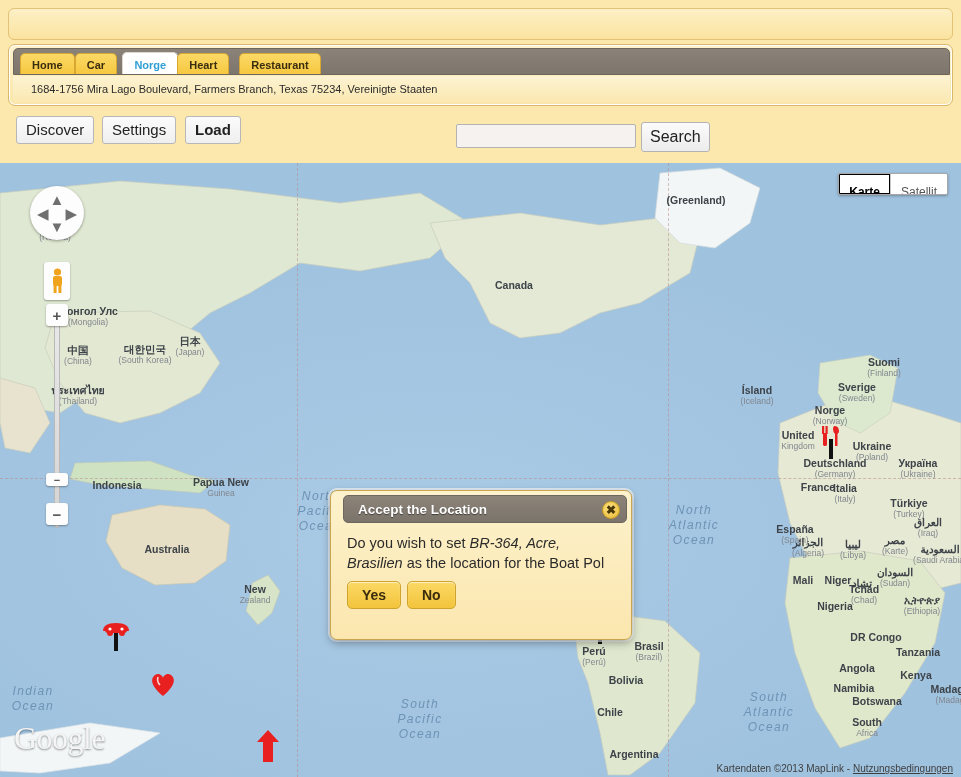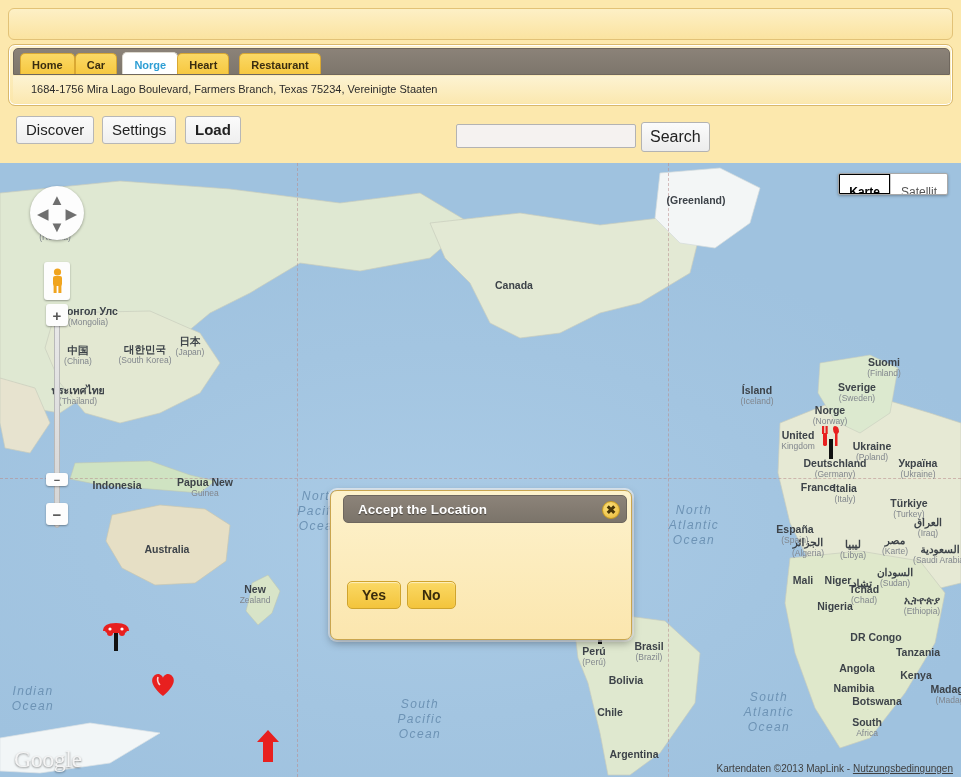--- a/index.html
+++ b/index.html
@@ -157,22 +157,22 @@
     display: flex; background: #fff; border: 1px solid #a8a8a8;
     box-shadow: 0 1px 3px rgba(0,0,0,.3); border-radius: 2px; overflow: hidden;
   }
   .maptype div {
     font-size: 12px; padding: 8px 10px; line-height: 20px; cursor: pointer; color: #555;
   }
   .maptype .sel { font-weight: bold; color: #000; box-shadow: 0 0 0 1px #000 inset; background:#fff;}
   .maptype .alt { border-left: 1px solid #c9c9c9; }
 
   .glogo {
-    position: absolute; left: 14px; bottom: 4px;
-    font-family: "Liberation Serif", serif; font-size: 24px; color: #f4f4f4;
+    position: absolute; left: 14px; bottom: 20px;
+    font-family: "Liberation Serif", serif; font-size: 32px; color: #f4f4f4;
     text-shadow: 0 1px 2px rgba(0,0,0,.45); letter-spacing: -.5px;
   }
   .attrib {
     position: absolute; right: 8px; bottom: 3px;
     font-size: 10px; color: #3f3f3f;
   }
   .attrib a { color: #3f3f3f; }
 
   
   .marker { position: absolute; transform: translate(-50%,-100%); pointer-events: auto; cursor: pointer; }
@@ -303,21 +303,21 @@
           <b>日本</b>
           <i>(Japan)</i>
         </div>
         <div class="lm" style="left: 78px; top: 233px;">
           <b>ประเทศไทย</b>
           <i>(Thailand)</i>
         </div>
         <div class="lm" style="left: 117px; top: 322px;">
           <b>Indonesia</b>
         </div>
-        <div class="lm" style="left: 205px; top: 325px;">
+        <div class="lm" style="left: 221px; top: 325px;">
           <b>Papua New</b>
           <i>Guinea</i>
         </div>
         <div class="lm" style="left: 167px; top: 386px;">
           <b>Australia</b>
         </div>
         <div class="lm" style="left: 255px; top: 432px;">
           <b>New</b>
           <i>Zealand</i>
         </div>
@@ -548,17 +548,20 @@
     <div class="glogo">Google</div>
     <div class="attrib">
       <span>Kartendaten ©2013 MapLink - </span><a href="#">Nutzungsbedingungen</a>
     </div>
 
     <div class="dialog">
       <div class="dlg-head">
         <span>Accept the Location</span>
         <div class="dlg-close">✖</div>
       </div>
+      <div class="dlg-text">
+        <span>Do you wish to set </span><em>BR-364, Acre, Brasilien</em><span> as the location for the Boat Pol</span>
+      </div>
       <button class="dlg-btn" id="dlg-yes">Yes</button>
       <button class="dlg-btn" id="dlg-no">No</button>
     </div>
   </div>
 </div>
 
 </body></html>

